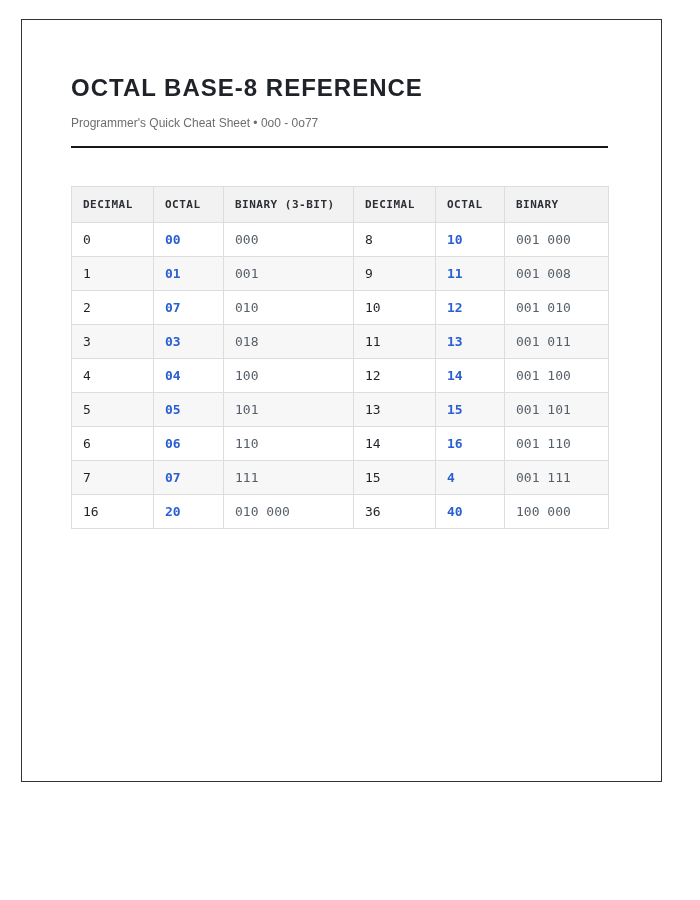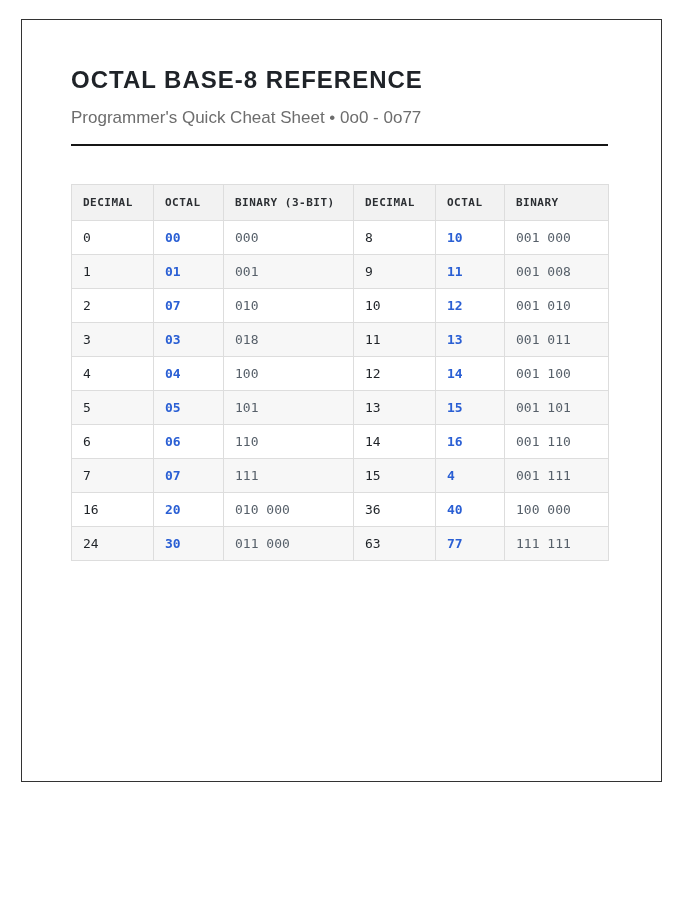--- a/index.html
+++ b/index.html
@@ -20,35 +20,35 @@
     top: 19px;
     width: 641px;
     height: 763px;
     box-sizing: border-box;
     border: 1.5px solid var(--frame-border, #333333);
     background: #ffffff;
   }
   .content {
     position: absolute;
     left: 49px;
-    top: 48px;
+    top: 56px;
     width: 537px;
   }
   .page-title {
     margin: 0;
     font-size: 24px;
     font-weight: bold;
     letter-spacing: 1px;
     line-height: 1;
     color: var(--decimal-dark, #181b1f);
     font-family: "Liberation Sans", sans-serif;
   }
   .page-subtitle {
     margin-top: 16px;
-    font-size: 17px;
+    font-size: 12px;
     line-height: 1.2;
     color: #6d6d6d;
   }
   .divider {
     margin-top: 16px;
     height: 2px;
     background: #161616;
     width: 537px;
   }
   table.ref-table {
@@ -179,24 +179,16 @@
             <td class="cell-binary">001 111</td>
           </tr>
           <tr>
             <td class="cell-decimal">16</td>
             <td class="cell-octal">20</td>
             <td class="cell-binary">010 000</td>
             <td class="cell-decimal">36</td>
             <td class="cell-octal">40</td>
             <td class="cell-binary">100 000</td>
           </tr>
-          <tr>
-            <td class="cell-decimal">24</td>
-            <td class="cell-octal">30</td>
-            <td class="cell-binary">011 000</td>
-            <td class="cell-decimal">63</td>
-            <td class="cell-octal">77</td>
-            <td class="cell-binary">111 111</td>
-          </tr>
         </tbody>
     </table>
   </div>
 </div>
 
 </body></html>

